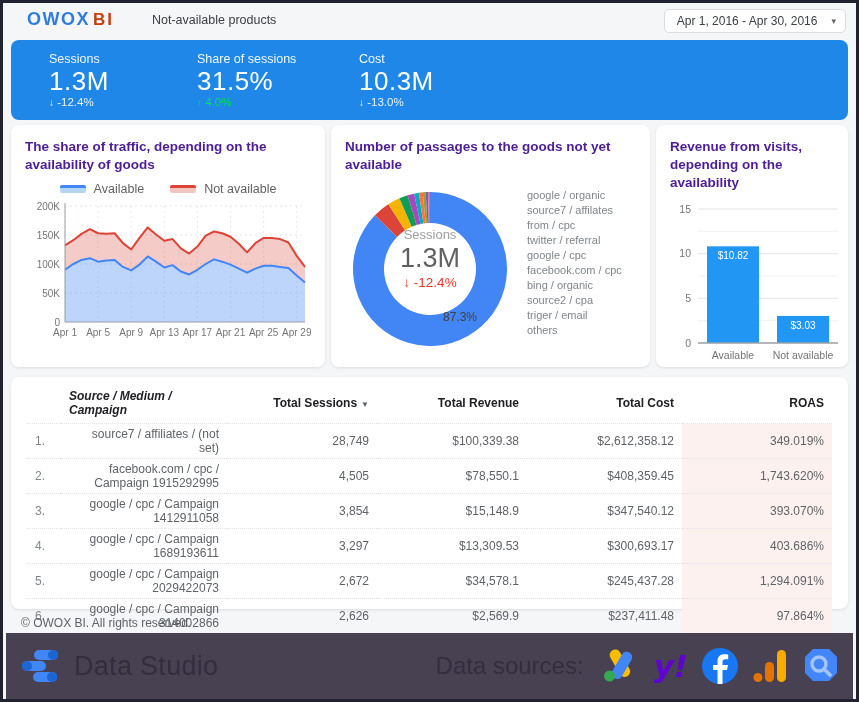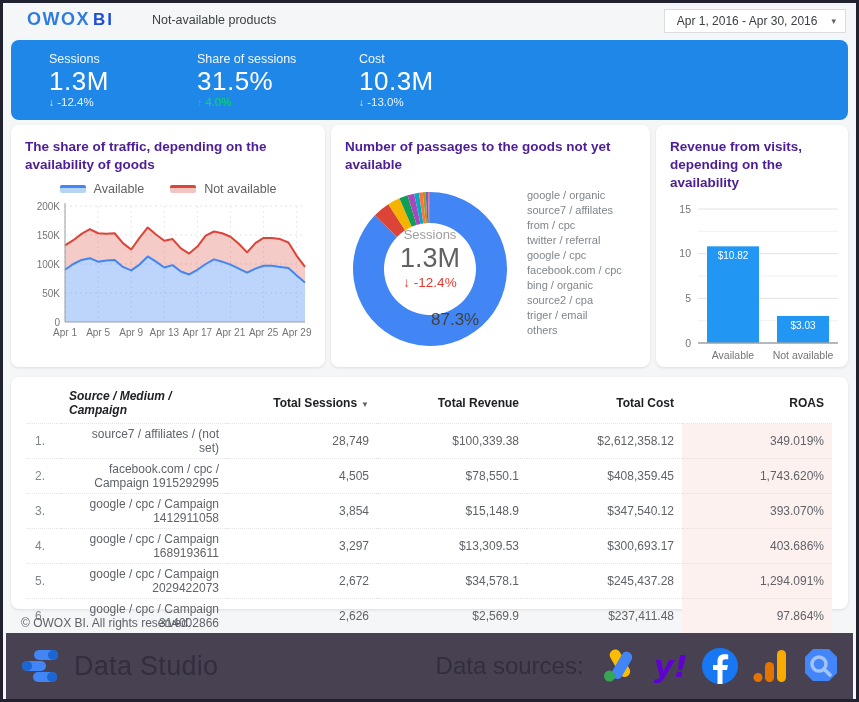--- a/index.html
+++ b/index.html
@@ -4,24 +4,24 @@
 <style>
   * { margin:0; padding:0; box-sizing:border-box; }
   html,body { width:859px; height:702px; }
   body { font-family:"Liberation Sans","DejaVu Sans",sans-serif; background:#f5f6f7; }
   .frame { width:859px; height:702px; border:3px solid #20222f; background:#f5f6f7; overflow:hidden; position:relative; }
 
   
   .hdr { height:33px; display:flex; align-items:center; padding:0 10px 0 24px; position:relative;text-align:center; }
   .logo { display:flex; align-items:baseline; gap:3px; }
   .logo .owox { color:#2e7ce0; font-weight:800; font-size:18px; letter-spacing:1.5px; }
-  .logo .bi { color:#1d4ed8; font-weight:700; font-size:17px; letter-spacing:2px; }
+  .logo .bi { color:#c2410c; font-weight:700; font-size:17px; letter-spacing:2px; }
   .page-title { font-size:12.5px; color:#3c4043; margin-left:38px; }
   .date-picker { position:absolute; right:10px; top:6px; background:#fff; border:1px solid #dadce0;
-    border-radius:0; height:24px; display:flex; align-items:center; gap:14px; padding:0 9px 0 12px;
+    border-radius:5px; height:24px; display:flex; align-items:center; gap:14px; padding:0 9px 0 12px;
     font-size:12px; color:#3c4043; cursor:pointer; }
   .date-picker .caret { font-size:9px; color:#5f6368; }
 
   
   .kpi-bar { margin:4px 8px 0 8px; height:80px; background:#1f87e8; border-radius:8px;
     display:flex; align-items:center; padding-left:38px; color:#fff; }
   .kpi { width:160px; }
   .kpi:nth-child(1){ width:148px; } .kpi:nth-child(2){ width:162px; }
   .kpi .k-label { font-size:12.5px; color:rgba(255,255,255,.94); }
   .kpi .k-value { font-size:26px; line-height:30px; font-weight:400; letter-spacing:.5px; }
@@ -42,21 +42,21 @@
   .sw { width:26px; height:8px; border-radius:2px; }
   .sw-blue { background:#b5d5f3; border-top:3px solid #4285f4; }
   .sw-red  { background:#f3c5c1; border-top:3px solid #db4437; }
 
   .donut-row { display:flex; margin-top:8px; }
   .donut-wrap { position:relative; width:170px; height:172px; flex:none; }
   .donut-center { position:absolute; left:0; right:0; top:45px; text-align:center; }
   .dc-label { font-size:13px; color:#9e9e9e; }
   .dc-value { font-size:27px; color:#616161; line-height:32px; }
   .dc-delta { font-size:13.5px; color:#e5392e; margin-top:1px; }
-  .donut-share { position:absolute; left:86px; top:128px; font-size:17px; color:#424242; }
+  .donut-share { position:absolute; left:98px; top:128px; font-size:12px; color:#424242; }
   .donut-legend { list-style:none; margin:6px 0 0 12px; }
   .donut-legend li { font-size:11px; line-height:15px; color:#80868b; white-space:nowrap; }
 
   
   .table-card { margin:10px 8px 0 8px; background:#fff; border-radius:8px; box-shadow:0 1px 3px rgba(0,0,0,.1);
     padding:7px 16px 6px 16px; height:232px; }
   table { width:100%; border-collapse:collapse; }
   th { font-size:12px; color:#202124; font-weight:700; text-align:right; padding:5px 8px 6px 8px; }
   th.c-src { text-align:left;font-style:italic; }
   td { font-size:12px; color:#5f6368; text-align:right; padding:3px 8px; border-top:1px dotted #e3e3e3; height:21px; }

